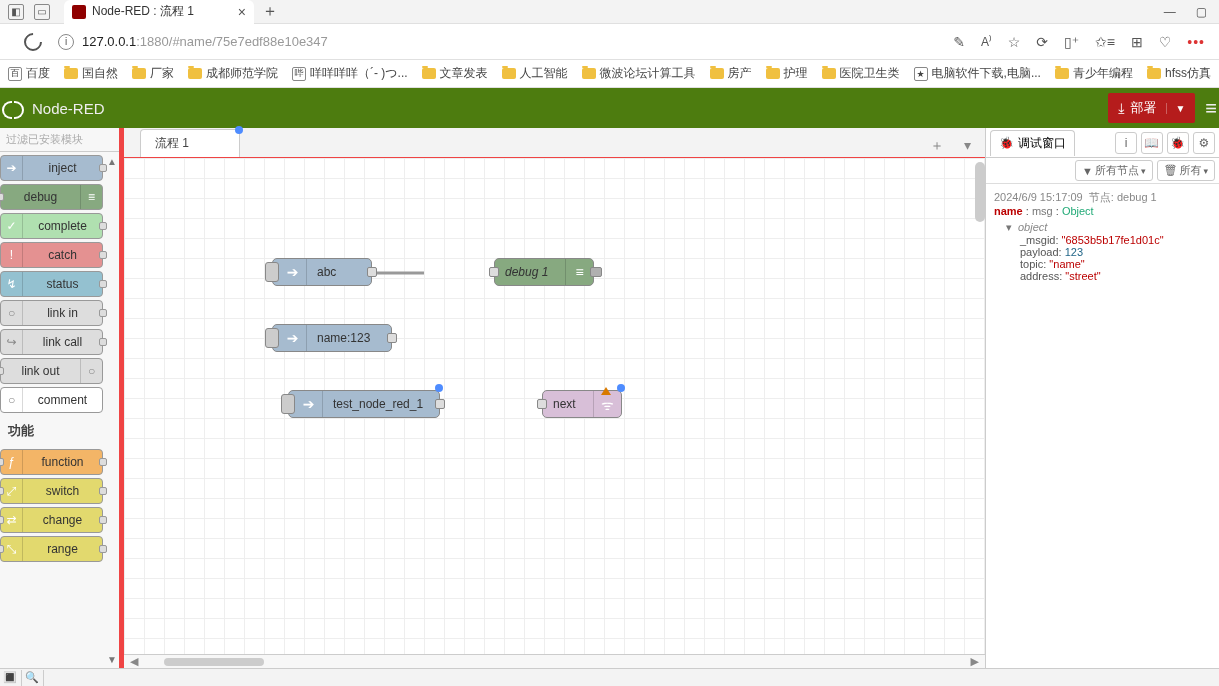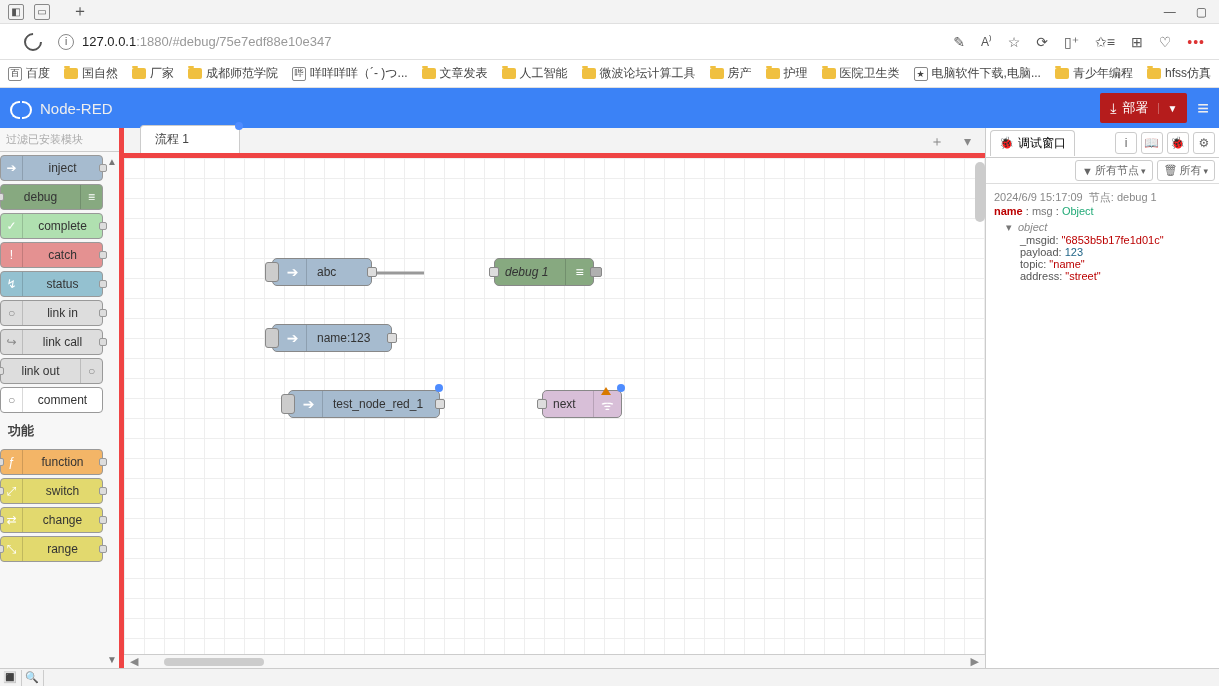--- a/index.html
+++ b/index.html
@@ -25,21 +25,21 @@
 .addr-right { display: flex; gap: 16px; align-items: center; padding-right: 8px; font-size: 14px; color: #555; }
 .dots-menu { letter-spacing: 1px; color: #d33; }
 
 .bookmarks { height: 28px; display: flex; align-items: center; padding: 0 8px; gap: 14px; font-size: 12px; color: #444; border-bottom: 1px solid #e0e0e0; overflow: hidden; }
 .bm-item { display: flex; align-items: center; gap: 4px; white-space: nowrap; cursor: pointer; }
 .bm-folder { width: 14px; height: 11px; background: #f0c040; border-radius: 2px; position: relative; }
 .bm-folder::before { content: ""; position: absolute; top: -2px; left: 0; width: 6px; height: 2px; background: #f0c040; border-radius: 1px; }
 .bm-icon-box { width: 14px; height: 14px; border: 1px solid #888; border-radius: 2px; font-size: 9px; display: flex; align-items: center; justify-content: center; }
 
 
-.nr-header { height: 40px; background: #3b82f6; display: flex; align-items: center; padding: 0 10px; }
+.nr-header { height: 40px; background: #4d7c0f; display: flex; align-items: center; padding: 0 2px; }
 .nr-logo { width: 22px; height: 14px; position: relative; margin-right: 8px; }
 .nr-logo::before, .nr-logo::after { content: ""; position: absolute; width: 8px; height: 14px; border: 2px solid #fff; border-radius: 50% / 60%; }
 .nr-logo::before { left: 0; border-right: none; border-radius: 14px 0 0 14px; }
 .nr-logo::after { right: 0; border-left: none; border-radius: 0 14px 14px 0; }
 .nr-title { color: #eee; font-size: 15px; }
 .deploy-btn { margin-left: auto; background: #b51c1c; color: #fff; height: 30px; display: flex; align-items: center; padding: 0 10px; font-size: 13px; cursor: pointer; border-radius: 2px; gap: 6px; }
 .deploy-arrow { border-left: 1px solid rgba(255,255,255,0.3); padding-left: 8px; margin-left: 4px; font-size: 10px; }
 .deploy-icon { font-size: 14px; }
 .menu-btn { color: #eee; font-size: 20px; margin-left: 10px; cursor: pointer; }
 
@@ -70,21 +70,21 @@
 .n-function { background: #f3b567; }
 .n-switch { background: #e2d96e; }
 .n-change { background: #e2d96e; }
 .n-range { background: #e2d96e; }
 .palette-arrow { position: absolute; right: 0; width: 14px; height: 14px; font-size: 10px; color: #777; display: flex; align-items: center; justify-content: center; cursor: pointer; }
 .palette-arrow.up { top: 2px; }
 .palette-arrow.down { bottom: 2px; }
 
 
 .workspace { flex: 1; display: flex; flex-direction: column; position: relative; }
-.ws-tabs { height: 30px; display: flex; align-items: flex-end; border-bottom: 5px solid #ef4444; background: #f3f3f3; padding-left: 16px; }
+.ws-tabs { height: 30px; display: flex; align-items: flex-end; border-bottom: 1px solid #ef4444; background: #f3f3f3; padding-left: 16px; }
 .ws-tab { background: #fff; border: 1px solid #ccc; border-bottom: none; padding: 5px 50px 5px 14px; font-size: 12px; color: #444; border-top-left-radius: 4px; border-top-right-radius: 4px; position: relative; cursor: pointer; }
 .ws-tab-dot { position: absolute; top: -4px; right: -4px; width: 8px; height: 8px; background: #4e8cff; border-radius: 50%; }
 .ws-tabs-right { margin-left: auto; display: flex; gap: 8px; padding-right: 8px; font-size: 14px; color: #888; }
 .ws-tabs-right span { cursor: pointer; padding: 2px 6px; }
 
 .canvas-wrap { flex: 1; position: relative; background: #fff; overflow: hidden; }
 .canvas {
   position: absolute; inset: 0;
   background-image: linear-gradient(#eee 1px, transparent 1px), linear-gradient(90deg, #eee 1px, transparent 1px);
   background-size: 20px 20px;
@@ -141,35 +141,40 @@
 </style>
 </head>
 <body>
 
 <div class="browser-chrome">
   <div class="chrome-icons">
     <div class="chrome-icon">◧</div>
     <div class="chrome-icon">▭</div>
   </div>
   <div class="tab-bar">
+    <div class="tab">
+      <div class="tab-favicon"></div>
+      <span>Node-RED : 流程 1</span>
+      <span class="tab-close">×</span>
+    </div>
     <div class="new-tab">＋</div>
   </div>
   <div class="window-controls">
     <span>—</span>
     <span>▢</span>
   </div>
 </div>
 
 <div class="addr-bar">
   <div class="reload-icon"></div>
   <div class="url-box">
     <div class="info-icon">i</div>
     <span class="url-dark">127.0.0.1</span>
       <span class="url-light">:1880</span>
-      <span class="url-light">/#debug/75e7edf88e10e347</span>
+      <span class="url-light">/#name/75e7edf88e10e347</span>
   </div>
   <div class="addr-right">
     <span>✎</span>
     <span style="font-size:12px">A⁾</span>
     <span>☆</span>
     <span>⟳</span>
     <span>▯⁺</span>
     <span>✩≡</span>
     <span>⊞</span>
     <span>♡</span>

